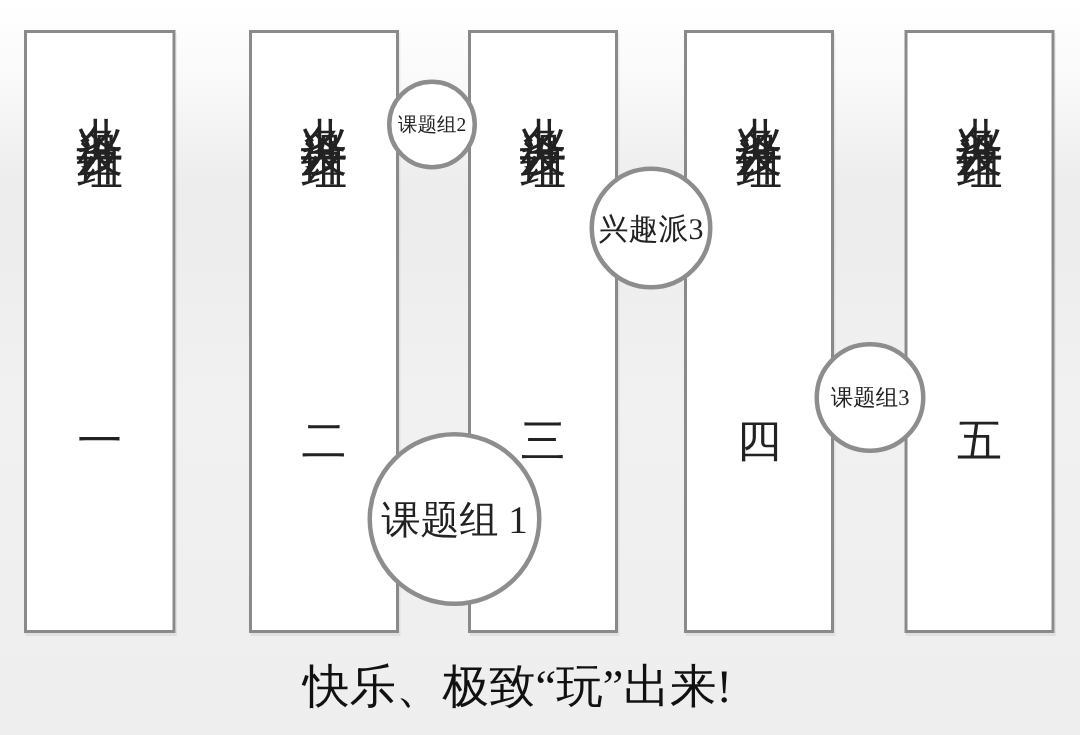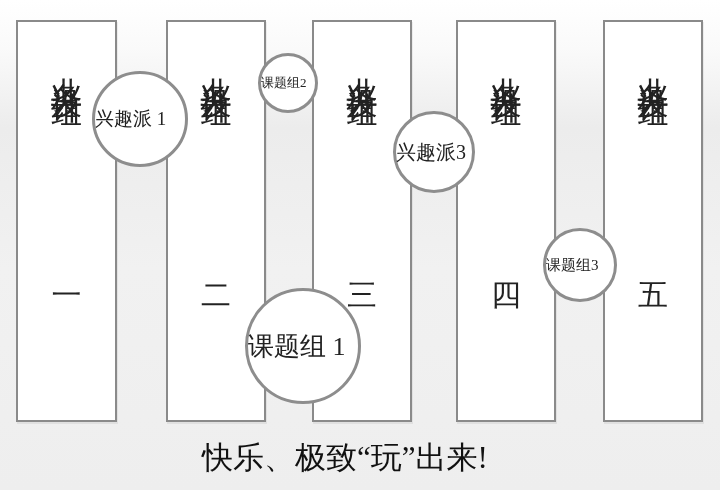--- a/index.html
+++ b/index.html
@@ -37,21 +37,21 @@
     text-align:center;
     font-size:30px;line-height:1;
     color:#222222;
   }
   .circle{
     position:absolute;
     border-radius:50%;
     background:#ffffff;
     border:3px solid #8d8d8d;
     box-sizing:border-box;
-    display:flex;align-items:center;
+    display:flex;align-items:center;justify-content:center;
     color:#222222;
     white-space:nowrap;
     z-index:5;
   }
   .c1{left:92px;top:71px;width:96px;height:96px;font-size:19px;}
   .c2{left:258px;top:53px;width:60px;height:60px;font-size:13px;}
   .c3{left:393px;top:111px;width:82px;height:82px;font-size:20px;}
   .c4{left:540px;top:50px;width:78px;height:78px;font-size:17px;}
   .c5{left:245px;top:288px;width:116px;height:116px;font-size:26px;}
   .c6{left:543px;top:228px;width:74px;height:74px;font-size:15px;}
@@ -86,23 +86,20 @@
   <div class="col col4">
     <div class="col-label">业务设计组</div>
     <div class="col-number">四</div>
   </div>
 
   <div class="col col5">
     <div class="col-label">业务设计组</div>
     <div class="col-number">五</div>
   </div>
 
-  <div class="circle c1">
-    <span>兴趣派 1</span>
-  </div>
 
   <div class="circle c2">
     <span>课题组2</span>
   </div>
 
   <div class="circle c3">
     <span>兴趣派3</span>
   </div>
 
 

